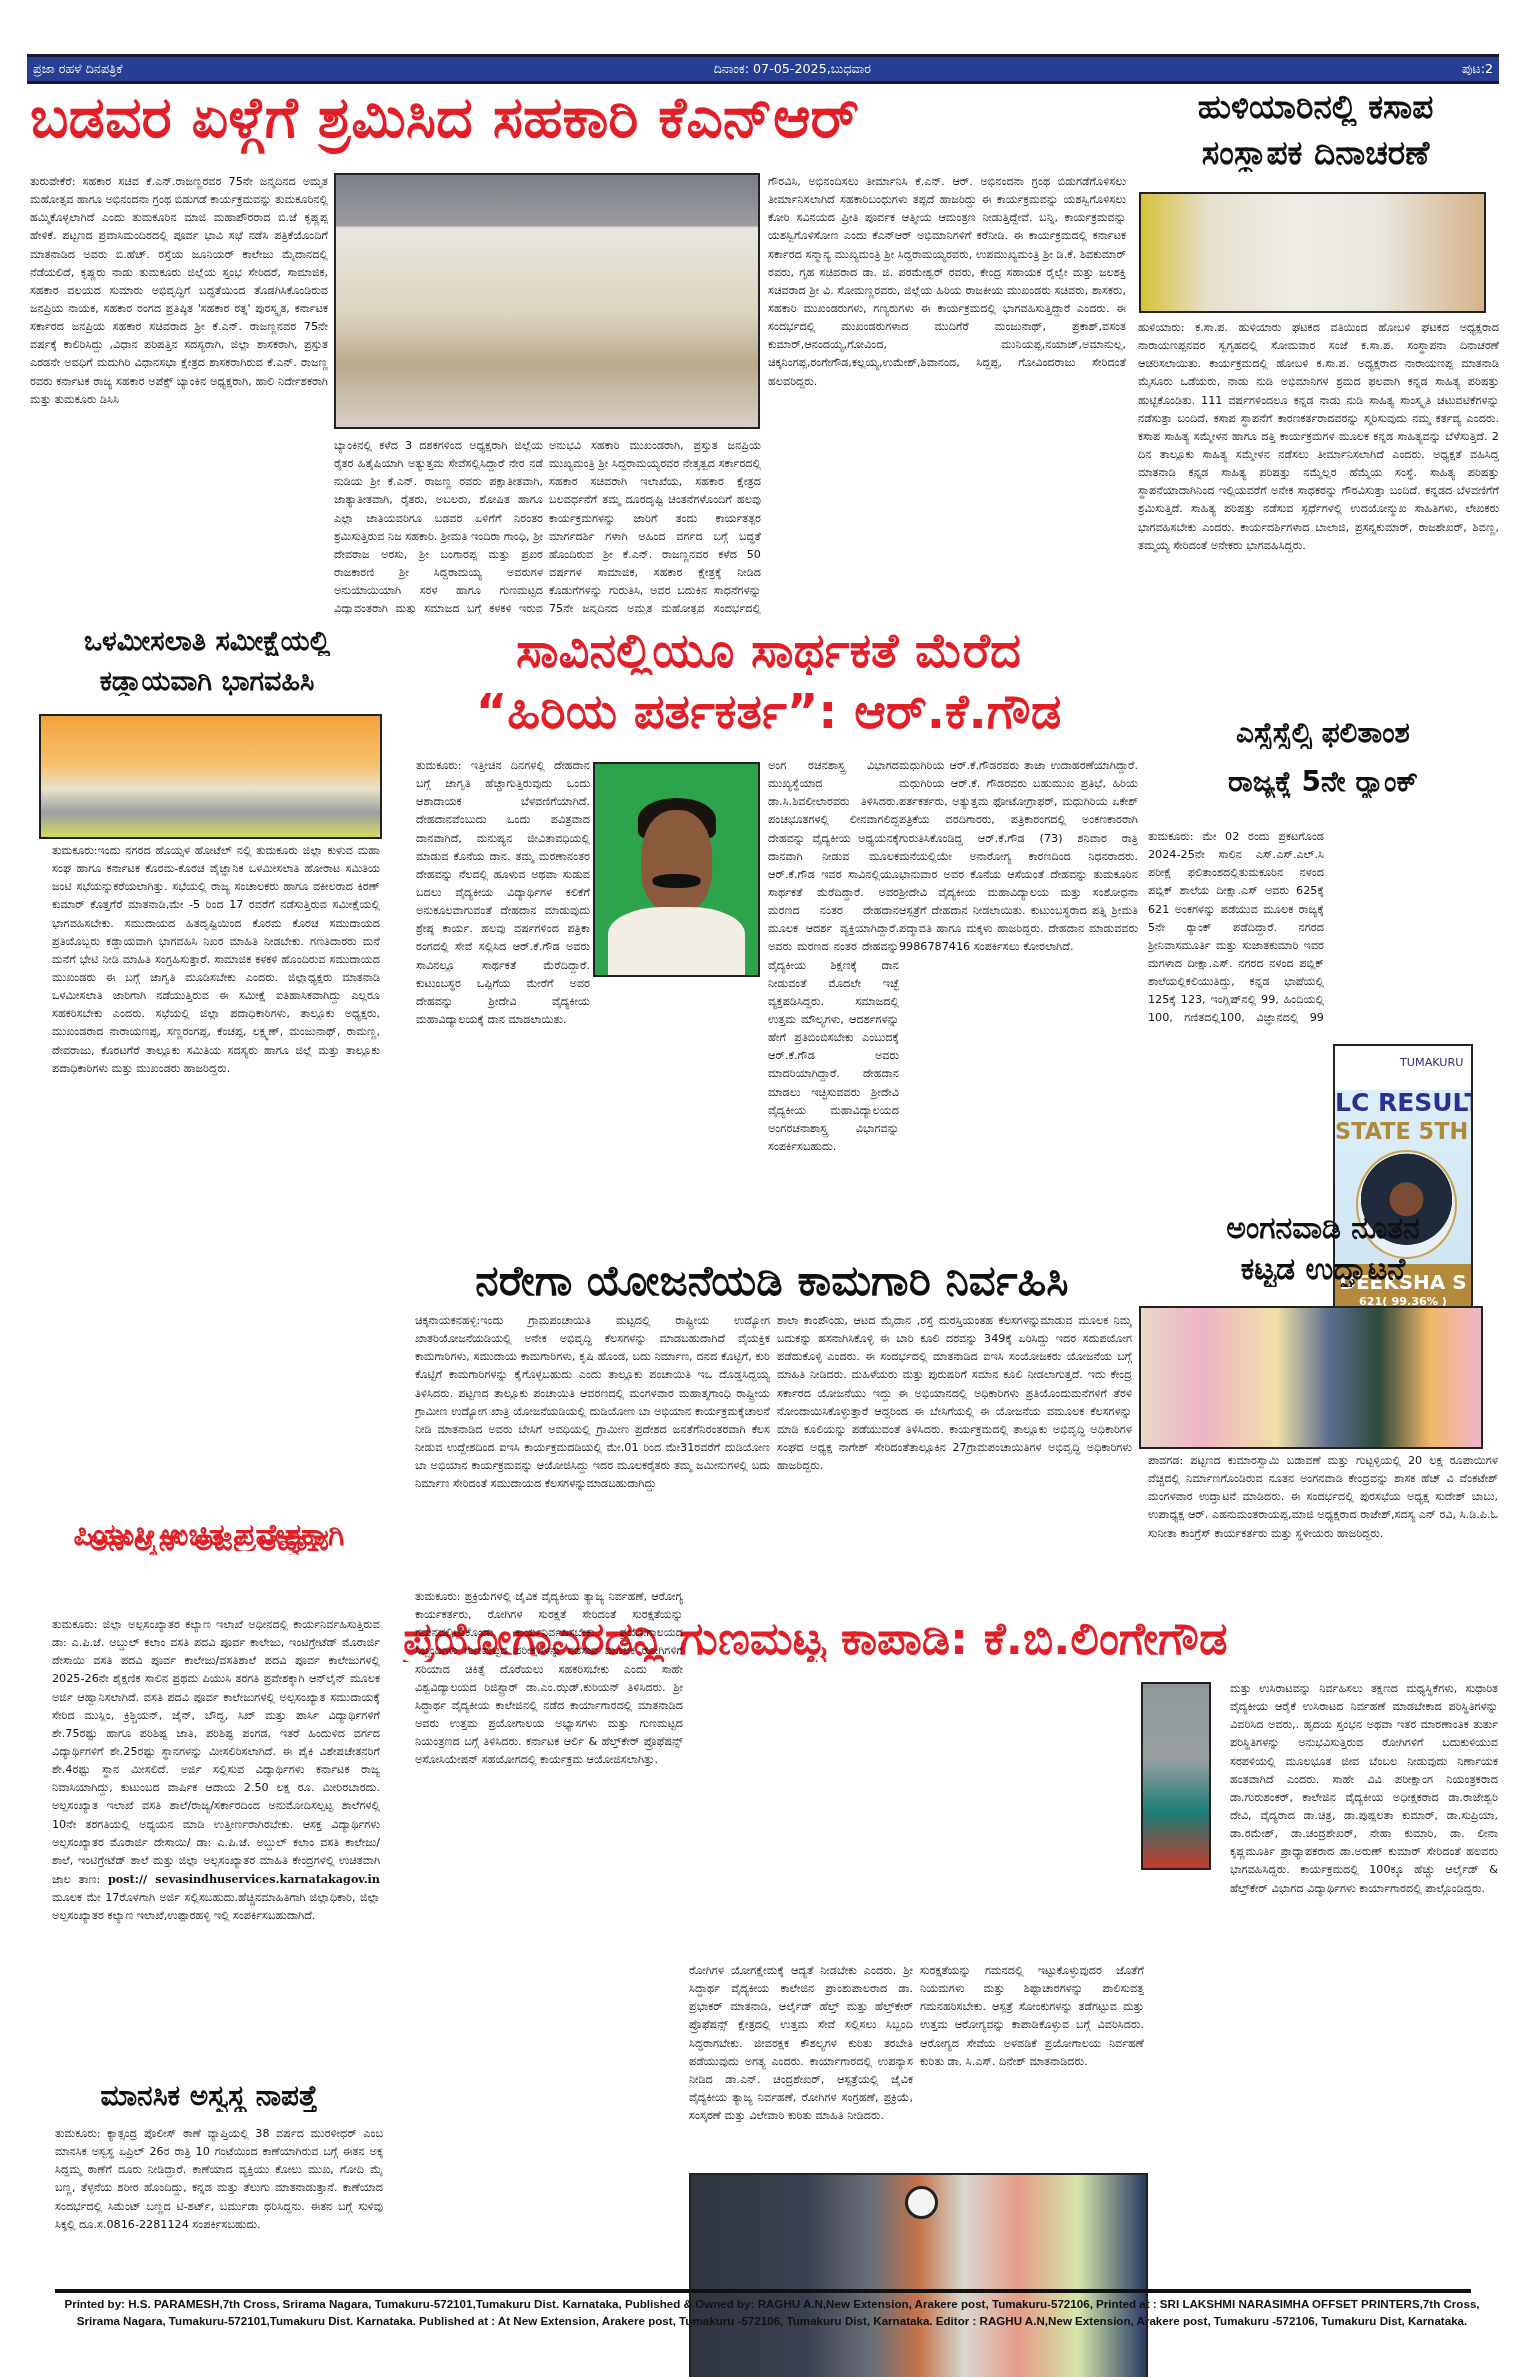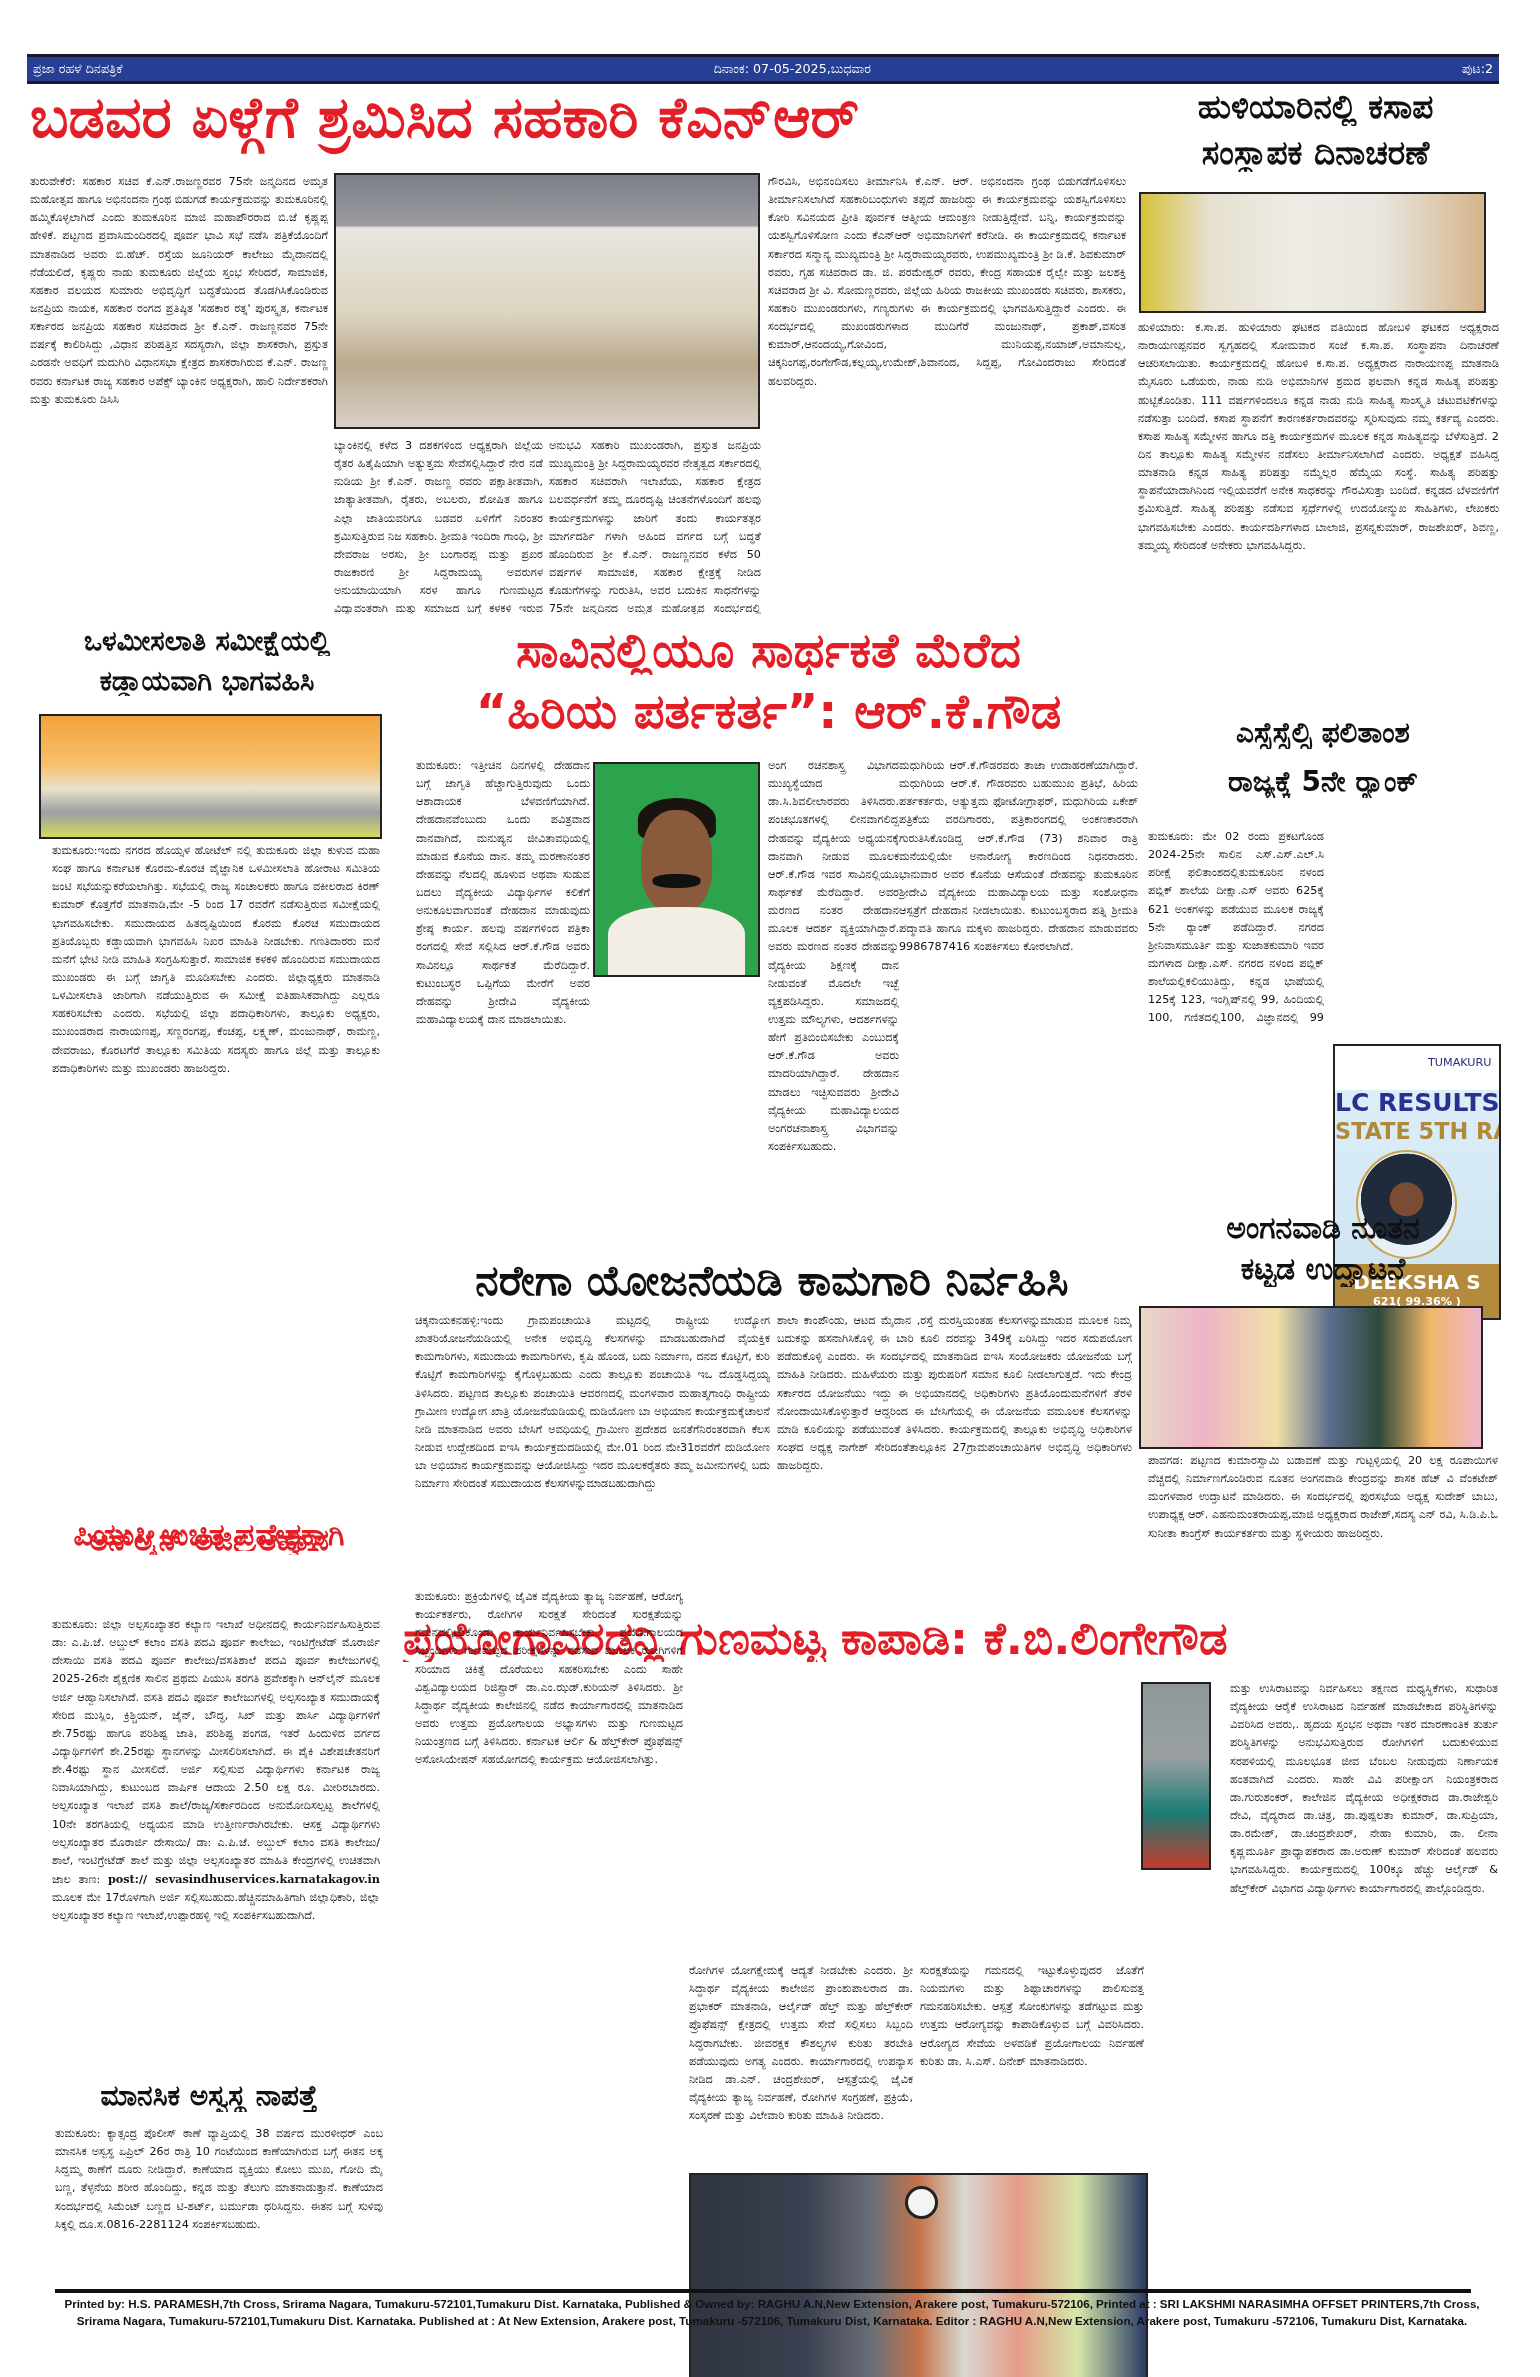--- a/index.html
+++ b/index.html
@@ -91,21 +91,21 @@
 </div>
 <div class="abs col" style="left:899px; top:757px; width:239px; height:477px;">
   <p>ಮಧುಗಿರಿಯ ಆರ್.ಕೆ.ಗೌಡರವರು ತಾಜಾ ಉದಾಹರಣೆಯಾಗಿದ್ದಾರೆ. ಮಧುಗಿರಿಯ ಆರ್.ಕೆ. ಗೌಡರವರು ಬಹುಮುಖ ಪ್ರತಿಭೆ, ಹಿರಿಯ ಪರ್ತಕರ್ತರು, ಅತ್ಯುತ್ತಮ ಫೋಟೋಗ್ರಾಫರ್, ಮಧುಗಿರಿಯ ಏಕೇಶ್ ಪತ್ರಿಕೆಯ ವರದಿಗಾರರು, ಪತ್ರಿಕಾರಂಗದಲ್ಲಿ ಅಂಕಣಕಾರರಾಗಿ ಗುರುತಿಸಿಕೊಂಡಿದ್ದ ಆರ್.ಕೆ.ಗೌಡ (73) ಶನಿವಾರ ರಾತ್ರಿ ಮನೆಯಲ್ಲಿಯೇ ಅನಾರೋಗ್ಯ ಕಾರಣದಿಂದ ನಿಧನರಾದರು. ಭಾನುವಾರ ಅವರ ಕೊನೆಯ ಆಸೆಯಂತೆ ದೇಹವನ್ನು ತುಮಕೂರಿನ ಶ್ರೀದೇವಿ ವೈದ್ಯಕೀಯ ಮಹಾವಿದ್ಯಾಲಯ ಮತ್ತು ಸಂಶೋಧನಾ ಆಸ್ಪತ್ರೆಗೆ ದೇಹದಾನ ನೀಡಲಾಯಿತು. ಕುಟುಂಬಸ್ಥರಾದ ಪತ್ನಿ ಶ್ರೀಮತಿ ಪದ್ಮಾವತಿ ಹಾಗೂ ಮಕ್ಕಳು ಹಾಜರಿದ್ದರು. ದೇಹದಾನ ಮಾಡುವವರು 9986787416 ಸಂಪರ್ಕಿಸಲು ಕೋರಲಾಗಿದೆ.</p>
 </div>
 
 <div class="abs hl-black" style="left:1148px; top:717px; width:350px; font-size:28px;">ಎಸ್ಸೆಸ್ಸೆಲ್ಸಿ ಫಲಿತಾಂಶ</div>
 <div class="abs hl-black" style="left:1148px; top:766px; width:350px; font-size:28px;">ರಾಜ್ಯಕ್ಕೆ 5ನೇ ರ್‍ಯಾಂಕ್</div>
 <div class="abs col" style="left:1148px; top:828px; width:176px; height:203px;">
   <p>ತುಮಕೂರು: ಮೇ 02 ರಂದು ಪ್ರಕಟಗೊಂಡ 2024-25ನೇ ಸಾಲಿನ ಎಸ್.ಎಸ್.ಎಲ್.ಸಿ ಪರೀಕ್ಷೆ ಫಲಿತಾಂಶದಲ್ಲಿತುಮಕೂರಿನ ನಳಂದ ಪಬ್ಲಿಕ್ ಶಾಲೆಯ ದೀಕ್ಷಾ.ಎಸ್ ಅವರು 625ಕ್ಕೆ 621 ಅಂಕಗಳನ್ನು ಪಡೆಯುವ ಮೂಲಕ ರಾಜ್ಯಕ್ಕೆ 5ನೇ ರ್‍ಯಾಂಕ್ ಪಡೆದಿದ್ದಾರೆ. ನಗರದ ಶ್ರೀನಿವಾಸಮೂರ್ತಿ ಮತ್ತು ಸುಜಾತಕುಮಾರಿ ಇವರ ಮಗಳಾದ ದೀಕ್ಷಾ.ಎಸ್. ನಗರದ ನಳಂದ ಪಬ್ಲಿಕ್ ಶಾಲೆಯಲ್ಲಿಕಲಿಯುತಿದ್ದು, ಕನ್ನಡ ಭಾಷೆಯಲ್ಲಿ 125ಕ್ಕೆ 123, ಇಂಗ್ಲಿಷ್‌ನಲ್ಲಿ 99, ಹಿಂದಿಯಲ್ಲಿ 100, ಗಣಿತದಲ್ಲಿ100, ವಿಜ್ಞಾನದಲ್ಲಿ 99 ಹಾಗೂ ಸಮಾಜ ವಿಜ್ಞಾನದಲ್ಲಿ 100 ಅಂಕಗಳನ್ನು ಪಡೆದಿದ್ದಾರೆ ಅಧ್ಯಕ್ಷರಿನಿಂದ ಶಿಕ್ಷಣ ಮತ್ತುಕೆಲ್ಸ್ಸ ಹಕ್ಕಿದಾರಮಾದಲ್ಲಿ ಒನೇ ಪಡೆದಿದ್ದಾರೆ. ಕುಮಾರಿ ದೀಕ್ಷಾ.ಎಸ್. ಅವರನ್ನು ನಳಂದ ಪಬ್ಲಿಕ್ ಶಾಲೆಯ ಆಡಳಿತ ಮಂಡಳಿ, ಮುಖ್ಯೋಪಾಧ್ಯಾಯರು ಮತ್ತು ಬೋಧಕ ವರ್ಗದವರು ಅಭಿನಂದಿಸಿದ್ದಾರೆ.</p>
 </div>
-<div class="abs photo ph-sslc" style="left:1333px; top:829px; width:168px; height:276px;">
+<div class="abs photo ph-sslc" style="left:1333px; top:829px; width:140px; height:276px;">
   <div class="school">TUMAKURU</div>
   <div class="r1">LC RESULTS 2</div>
   <div class="r2">STATE 5TH RAN</div>
   <div class="circle"></div>
   <div class="name">DEEKSHA S</div>
   <div class="score">621( 99.36% )</div>
 </div>
 <div class="abs col" style="left:1148px; top:1109px; width:350px; height:82px; font-size:10.4px;">
   <p>&nbsp;</p>
 </div>

